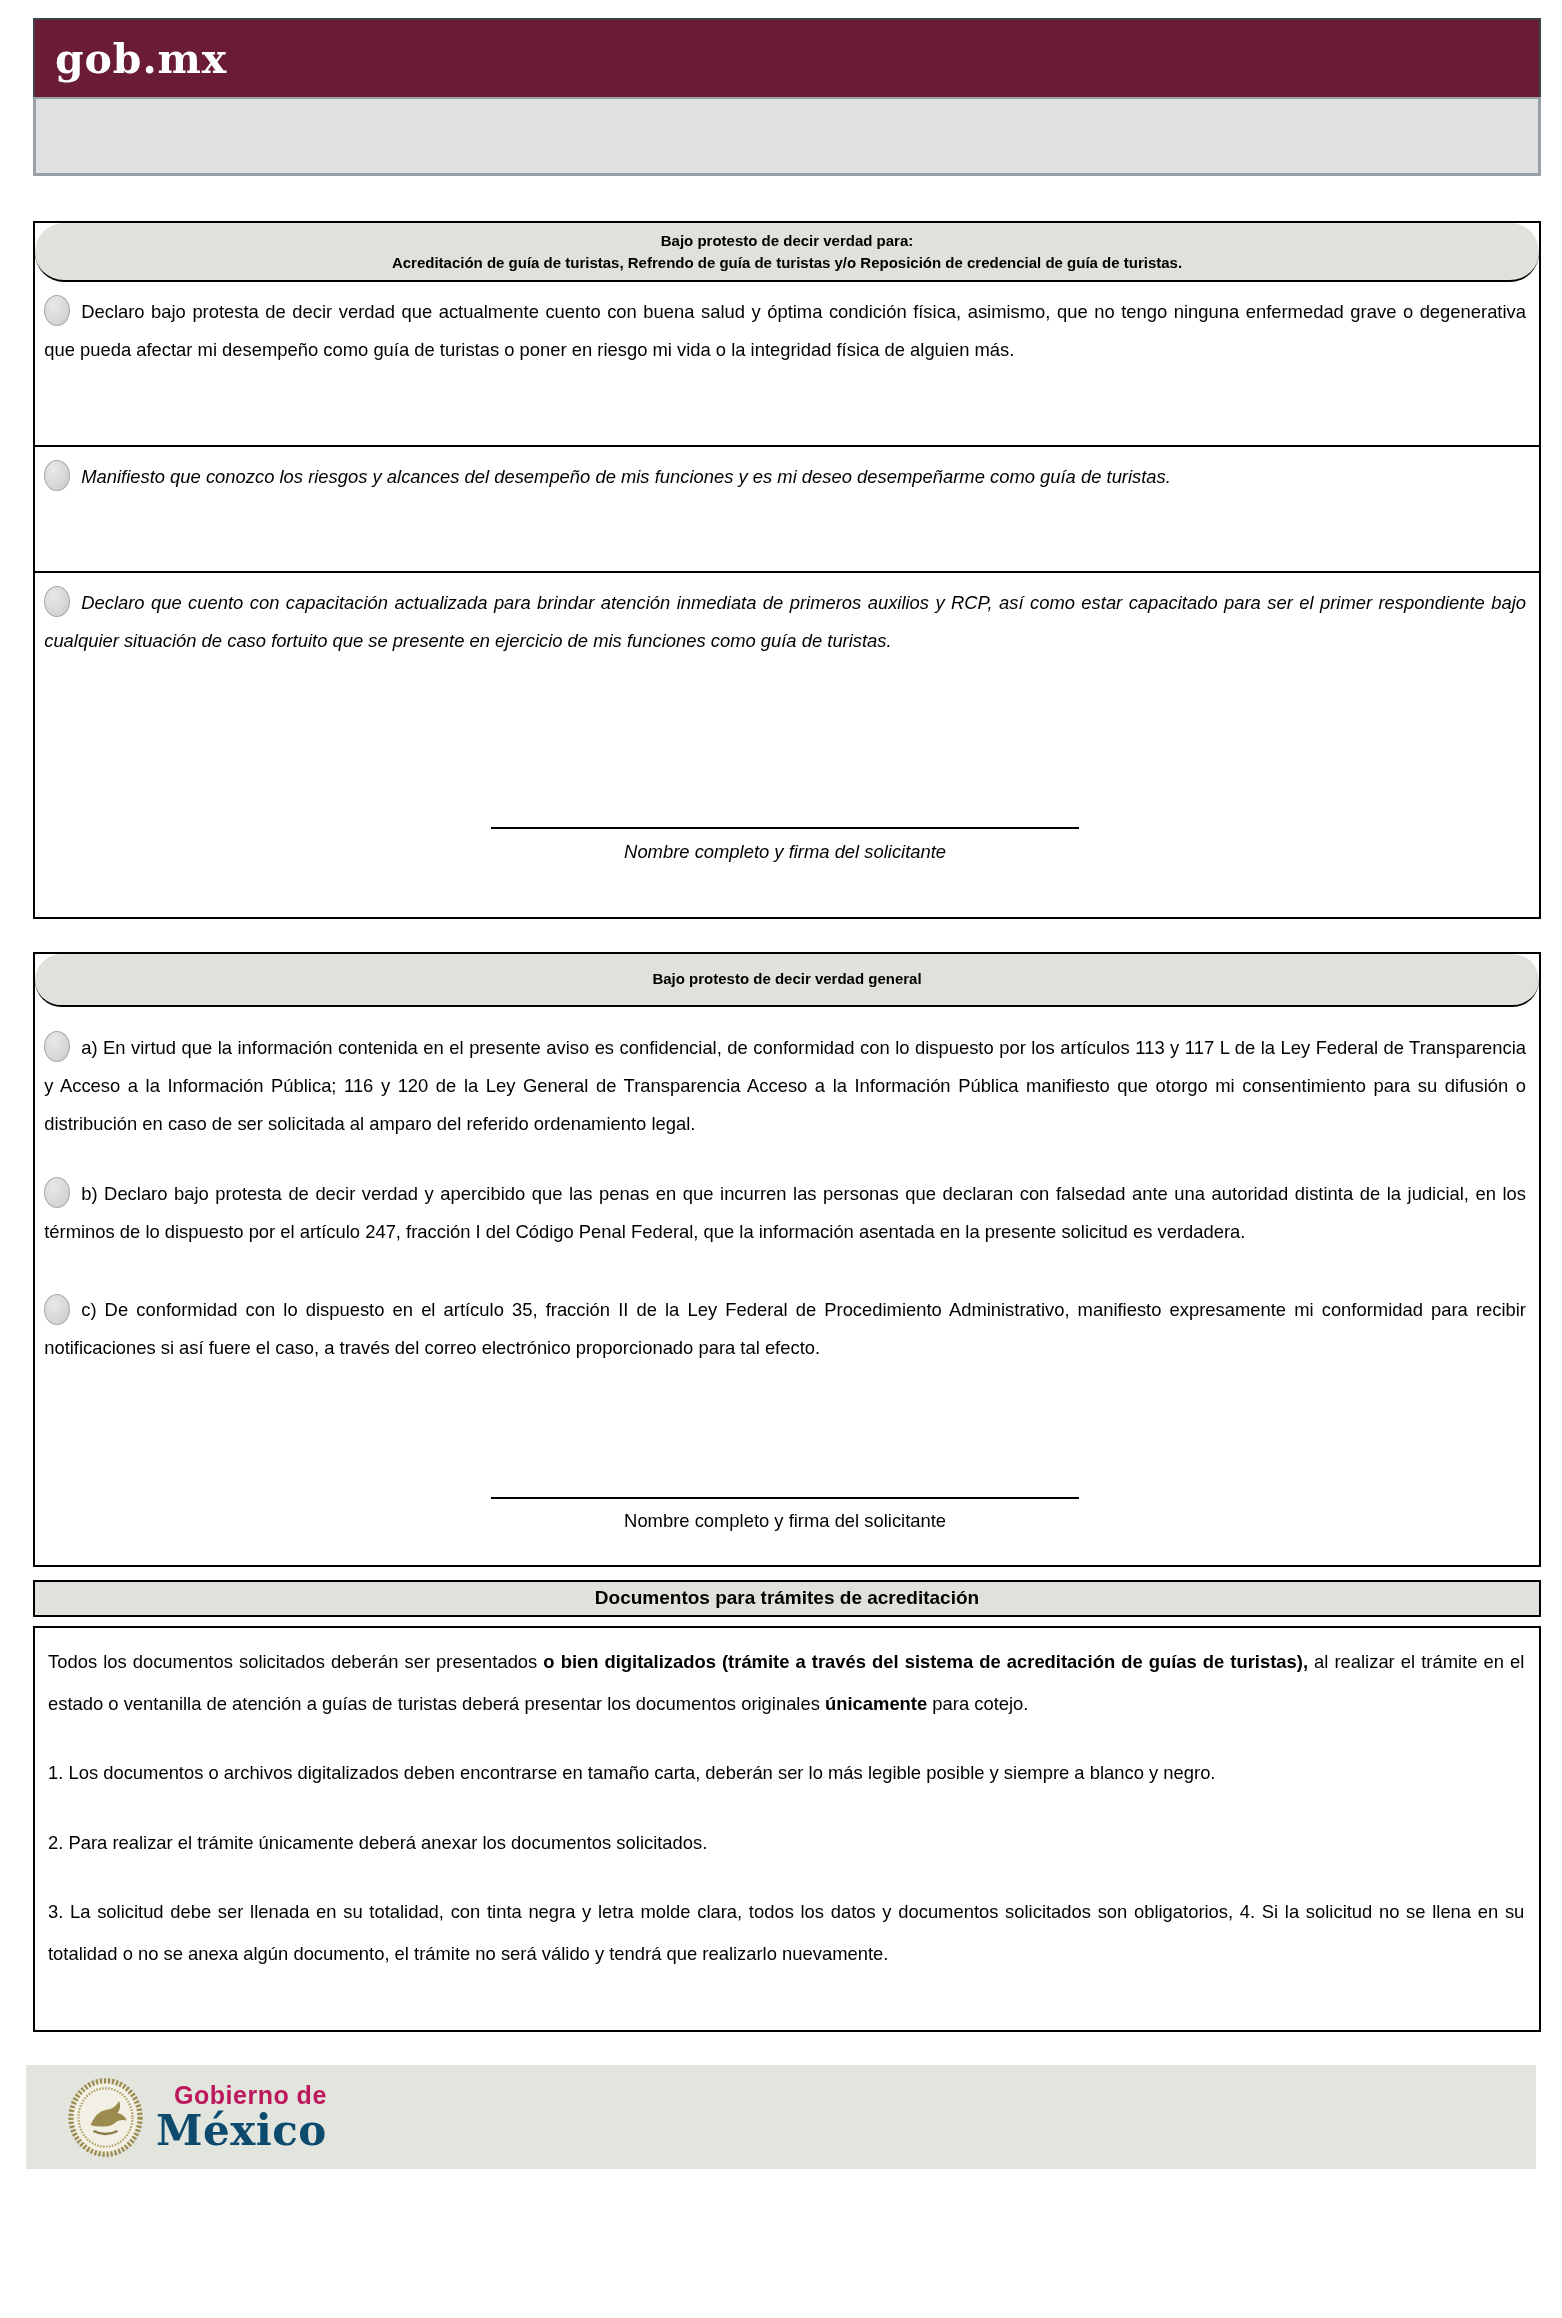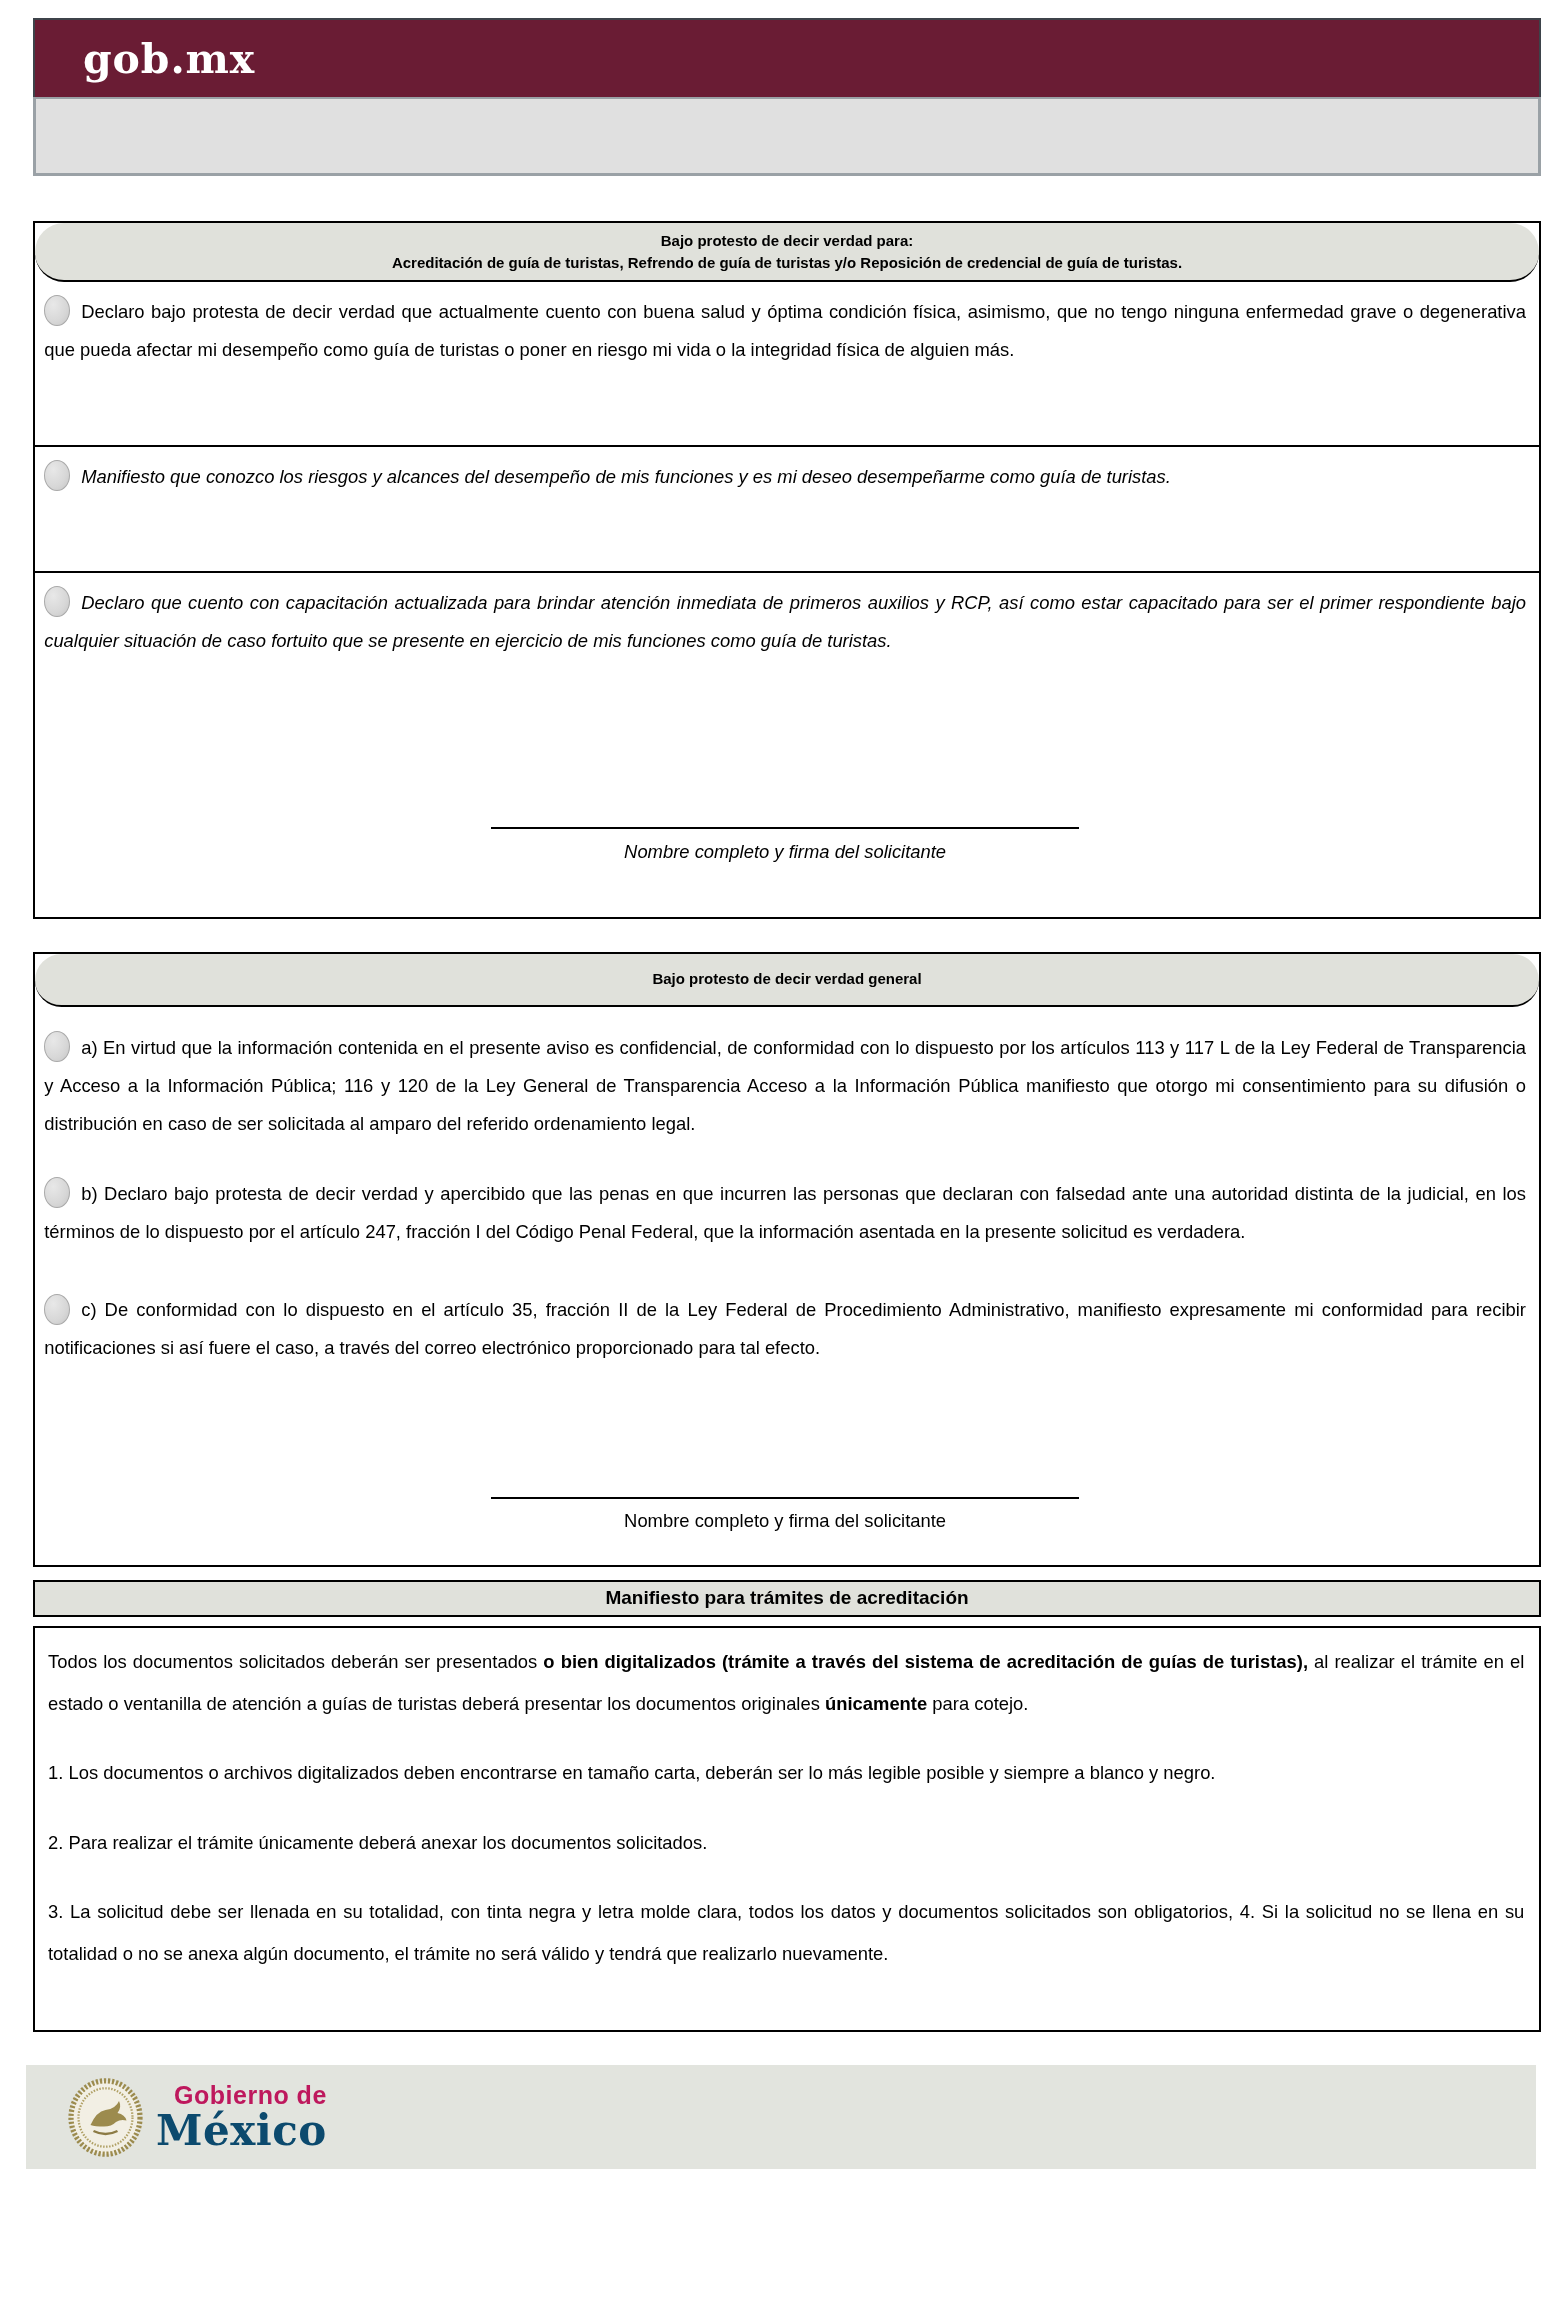--- a/index.html
+++ b/index.html
@@ -20,21 +20,21 @@
     border-bottom: none;
     display: flex;
     align-items: center;
     box-sizing: border-box;
   }
   .brandbar .brand {
     font-family: "DejaVu Serif", serif;
     font-weight: bold;
     font-size: 41px;
     color: #ffffff;
-    padding-left: 48px;
+    padding-left: 20px;
     letter-spacing: 0.9px;
   }
   .graybar {
     height: 79px;
     background: #e0e0e0;
     border: 3.7px solid #9aa1a6;
     border-top: 2.8px solid #9aa1a6;
     box-sizing: border-box;
   }
 
@@ -197,21 +197,21 @@
       <p class="pc"><span class="radio"></span><span>c) De conformidad con lo dispuesto en el artículo 35, fracción II de la Ley Federal de Procedimiento Administrativo, manifiesto expresamente mi conformidad para recibir notificaciones si así fuere el caso, a través del correo electrónico proporcionado para tal efecto.</span></p>
       <div class="sig-block s2">
         <div class="sig-line"></div>
         <div class="sig-label">Nombre completo y firma del solicitante</div>
       </div>
     </div>
   </div>
 
   <div class="gap14"></div>
 
-  <div class="doc-header">Manifiesto para trámites de acreditación</div>
+  <div class="doc-header">Documentos para trámites de acreditación</div>
 
   <div class="gap10"></div>
 
   <div class="box">
     <div class="body3">
       <p><span>Todos los documentos solicitados deberán ser presentados </span><b>o bien digitalizados (trámite a través del sistema de acreditación de guías de turistas),</b><span> al realizar el trámite en el estado o ventanilla de atención a guías de turistas deberá presentar los documentos originales </span><b>únicamente</b><span> para cotejo.</span></p>
       <p>1. Los documentos o archivos digitalizados deben encontrarse en tamaño carta, deberán ser lo más legible posible y siempre a blanco y negro.</p>
       <p>2. Para realizar el trámite únicamente deberá anexar los documentos solicitados.</p>
       <p>3. La solicitud debe ser llenada en su totalidad, con tinta negra y letra molde clara, todos los datos y documentos solicitados son obligatorios,  4. Si la solicitud no se llena en su totalidad o no se anexa algún documento, el trámite no será válido y tendrá que realizarlo nuevamente.</p>
     </div>

